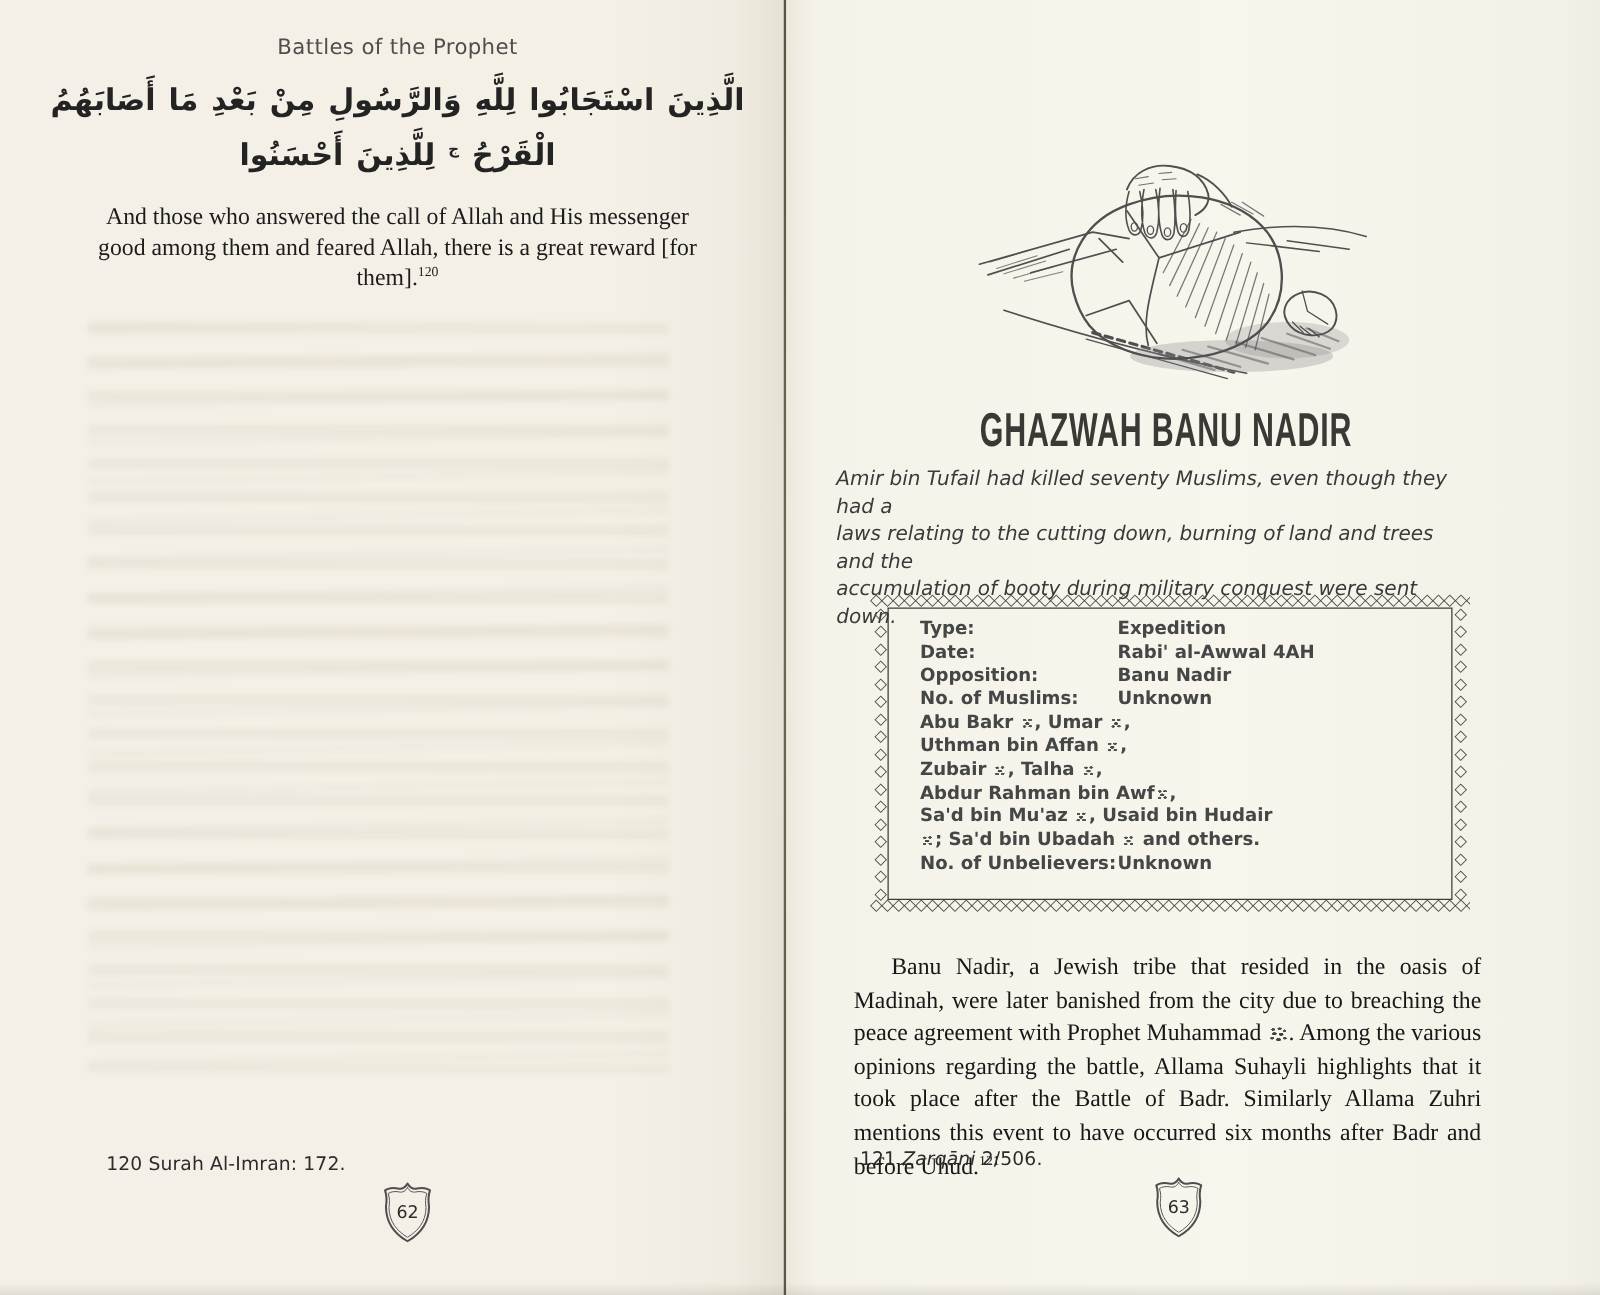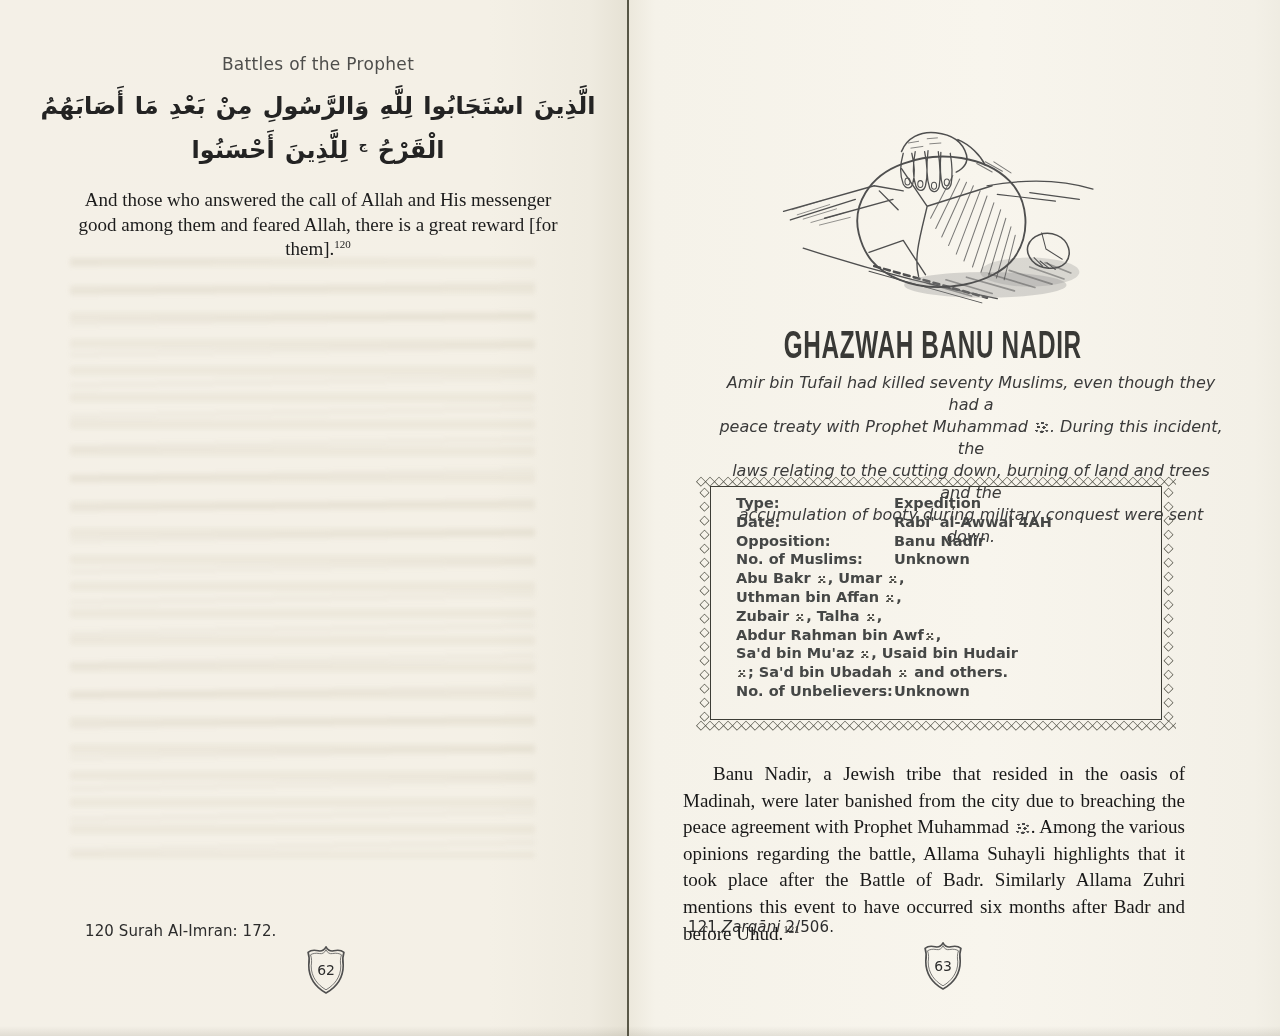--- a/index.html
+++ b/index.html
@@ -36,21 +36,21 @@
   .ra-icon{width:10px;height:9px;vertical-align:-1px;margin:0 1px;
     background:
       radial-gradient(2.2px 1.4px at 28% 24%, #55544e 60%, transparent 75%),
       radial-gradient(2.2px 1.4px at 70% 22%, #55544e 60%, transparent 75%),
       radial-gradient(2.6px 1.6px at 48% 54%, #4a4a44 60%, transparent 75%),
       radial-gradient(2.2px 1.4px at 26% 80%, #55544e 60%, transparent 75%),
       radial-gradient(2.2px 1.4px at 72% 78%, #55544e 60%, transparent 75%);}
 
   
   .left-content{position:absolute;left:40px;top:0;width:556px;text-align:center;}
-  .running-header{margin-top:54px;font-size:17px;color:#4e4e4c;letter-spacing:.3px;}
+  .running-header{margin-top:28px;font-size:17px;color:#4e4e4c;letter-spacing:.3px;}
   .quran-verse{direction:rtl;margin-top:10px;font-size:24px;font-weight:700;
     line-height:44px;color:#232323;word-spacing:2px;}
   .quran-verse sup.fnref{font-size:12px;}
   .verse-translation{margin-top:16px;font-size:19px;line-height:24.5px;}
   .ghost-text{position:absolute;left:70px;top:258px;width:465px;height:600px;opacity:.65;
     background:
       repeating-linear-gradient(180deg, rgba(166,152,116,.15) 0 9px, rgba(0,0,0,0) 9px 27px),
       repeating-linear-gradient(179deg, rgba(150,140,110,.08) 0 7px, rgba(0,0,0,0) 7px 31px);
     filter:blur(2.5px);}
   .footnote{position:absolute;font-size:15px;color:#2c2c2c;letter-spacing:.1px;}
@@ -61,22 +61,22 @@
   .page-shield{position:absolute;width:44px;height:58px;}
   .shield-left{left:304px;top:942px;}
   .shield-right{left:921px;top:938px;}
 
   
   .right-content{position:absolute;left:683px;top:0;width:500px;}
   .illustration{position:absolute;left:82px;top:90px;width:350px;height:218px;}
   .chapter-title{position:absolute;left:0;top:324px;width:500px;text-align:center;
     font-family:"Liberation Sans", sans-serif;font-weight:bold;font-size:38px;color:#393936;white-space:nowrap;}
   .chapter-title .condense{display:inline-block;transform:scaleX(.64);transform-origin:center;letter-spacing:1px;}
-  .chapter-intro{position:absolute;left:-14px;top:372px;width:510px;text-align:center;
-    font-style:italic;font-size:16px;line-height:22px;color:#3a3a3a;margin-left:47px;}
+  .chapter-intro{position:absolute;left:-14px;top:372px;width:510px;text-align:left;
+    font-style:italic;font-size:16px;line-height:22px;color:#3a3a3a;}
 
   .infobox{position:absolute;left:17px;top:476px;width:472px;height:254px;}
   .chain{color:#4b4b40;font-size:13px;overflow:hidden;white-space:nowrap;pointer-events:none;}
   .chain-h{position:absolute;left:-4px;right:-4px;height:14px;line-height:13px;letter-spacing:-1px;text-align:center;}
   .chain-top{top:-2px;} .chain-bottom{bottom:-2px;}
   .chain-v{position:absolute;top:8px;bottom:8px;width:14px;writing-mode:vertical-rl;
     letter-spacing:-1px;line-height:13px;text-align:center;}
   .chain-left{left:-3px;} .chain-right{right:-3px;}
   .infobox-inner{position:absolute;inset:10px;border:1.5px solid #3d3d36;}
   .infobox-rows{position:absolute;left:36px;right:22px;top:18px;font-size:14.5px;
@@ -160,21 +160,20 @@
       <path class="sk" stroke-width="1.8" d="M298 182 C302 170 318 164 332 170 C346 176 350 192 342 202 C332 212 312 210 303 200 C298 194 296 188 298 182 Z"></path>
       <path class="sk" stroke-width="1.2" d="M314 167 L319 186 L338 198 M305 196 L315 206 M312 200 L322 208 M320 202 L330 210"></path>
     </svg>
 
     <div class="chapter-title">
       <span class="condense">GHAZWAH BANU NADIR</span>
     </div>
 
     <div class="chapter-intro stacked">
         <span class="seg-line">Amir bin Tufail had killed seventy Muslims, even though they had a</span>
-        <span class="seg-line">peace treaty with Prophet Muhammad <span class="sym saw-icon"></span>. During this incident, the</span>
         <span class="seg-line">laws relating to the cutting down, burning of land and trees and the</span>
         <span class="seg-line">accumulation of booty during military conquest were sent down.</span>
       </div>
 
     <div class="infobox">
       <div class="chain chain-h chain-top">◇◇◇◇◇◇◇◇◇◇◇◇◇◇◇◇◇◇◇◇◇◇◇◇◇◇◇◇◇◇◇◇◇◇◇◇◇◇◇◇◇◇◇◇◇◇◇◇◇◇◇◇◇◇◇◇◇◇◇◇◇◇◇◇</div>
       <div class="chain chain-h chain-bottom">◇◇◇◇◇◇◇◇◇◇◇◇◇◇◇◇◇◇◇◇◇◇◇◇◇◇◇◇◇◇◇◇◇◇◇◇◇◇◇◇◇◇◇◇◇◇◇◇◇◇◇◇◇◇◇◇◇◇◇◇◇◇◇◇</div>
       <div class="chain chain-v chain-left">◇◇◇◇◇◇◇◇◇◇◇◇◇◇◇◇◇◇◇◇◇◇◇◇◇◇◇◇◇◇◇◇◇◇</div>
       <div class="chain chain-v chain-right">◇◇◇◇◇◇◇◇◇◇◇◇◇◇◇◇◇◇◇◇◇◇◇◇◇◇◇◇◇◇◇◇◇◇</div>
       <div class="infobox-inner"></div>

